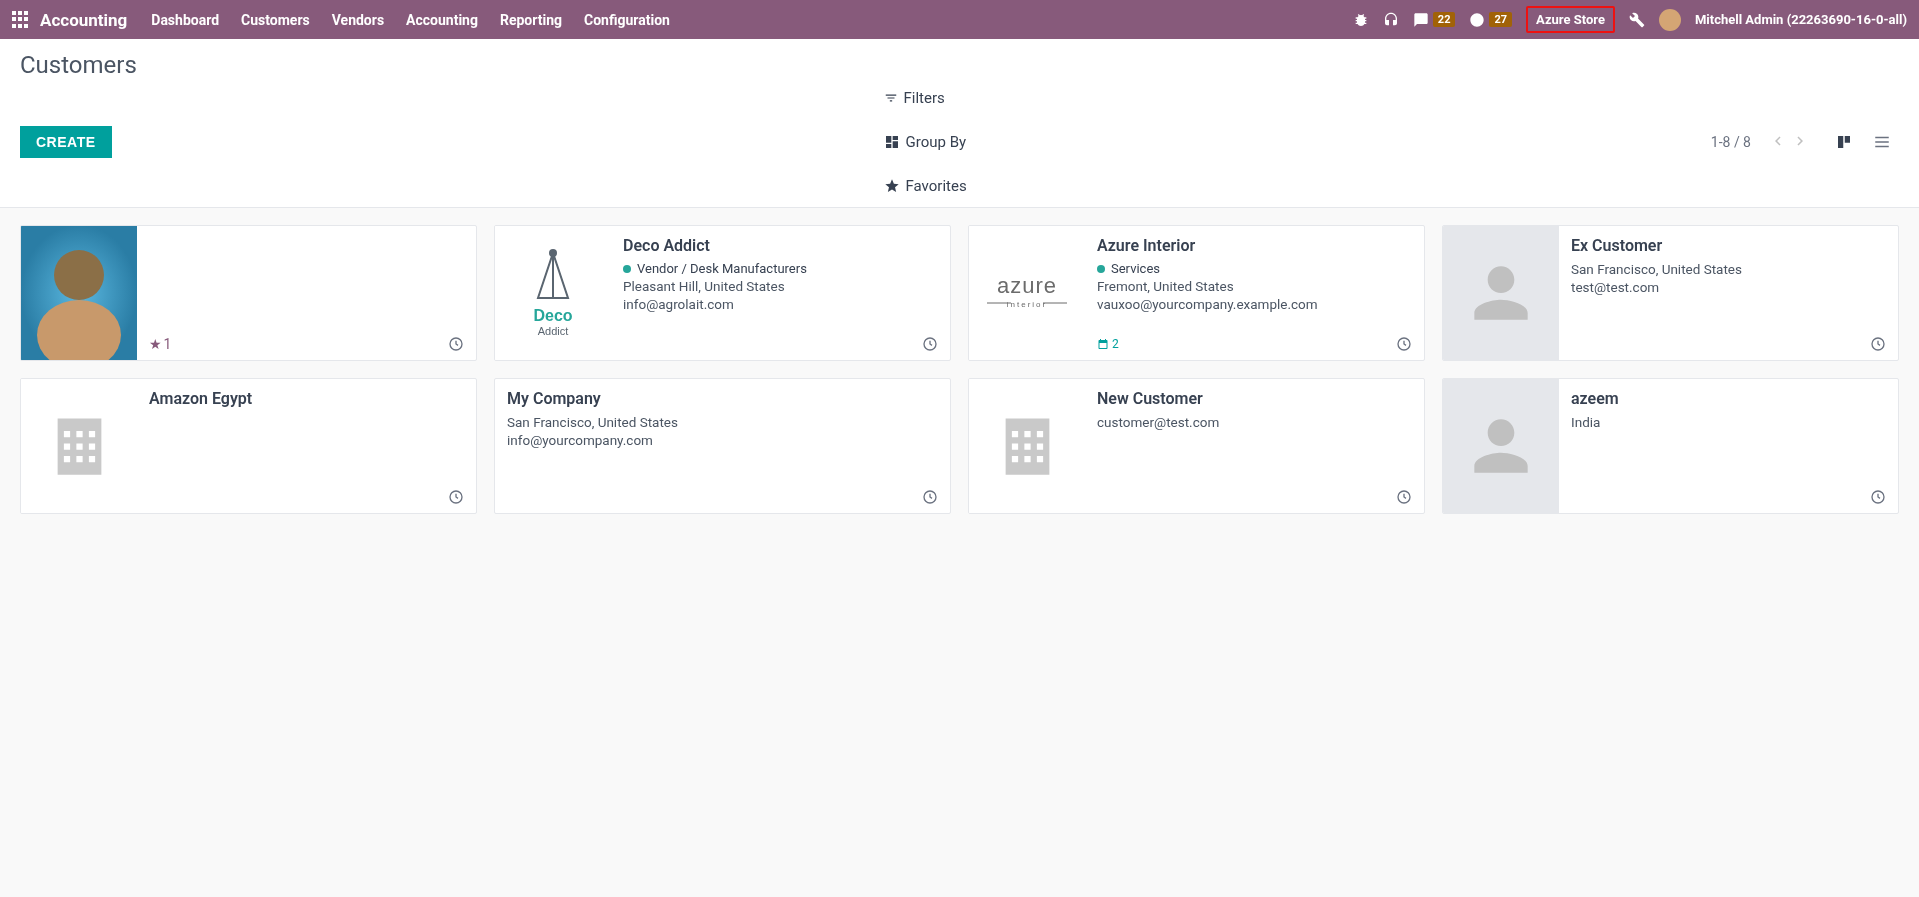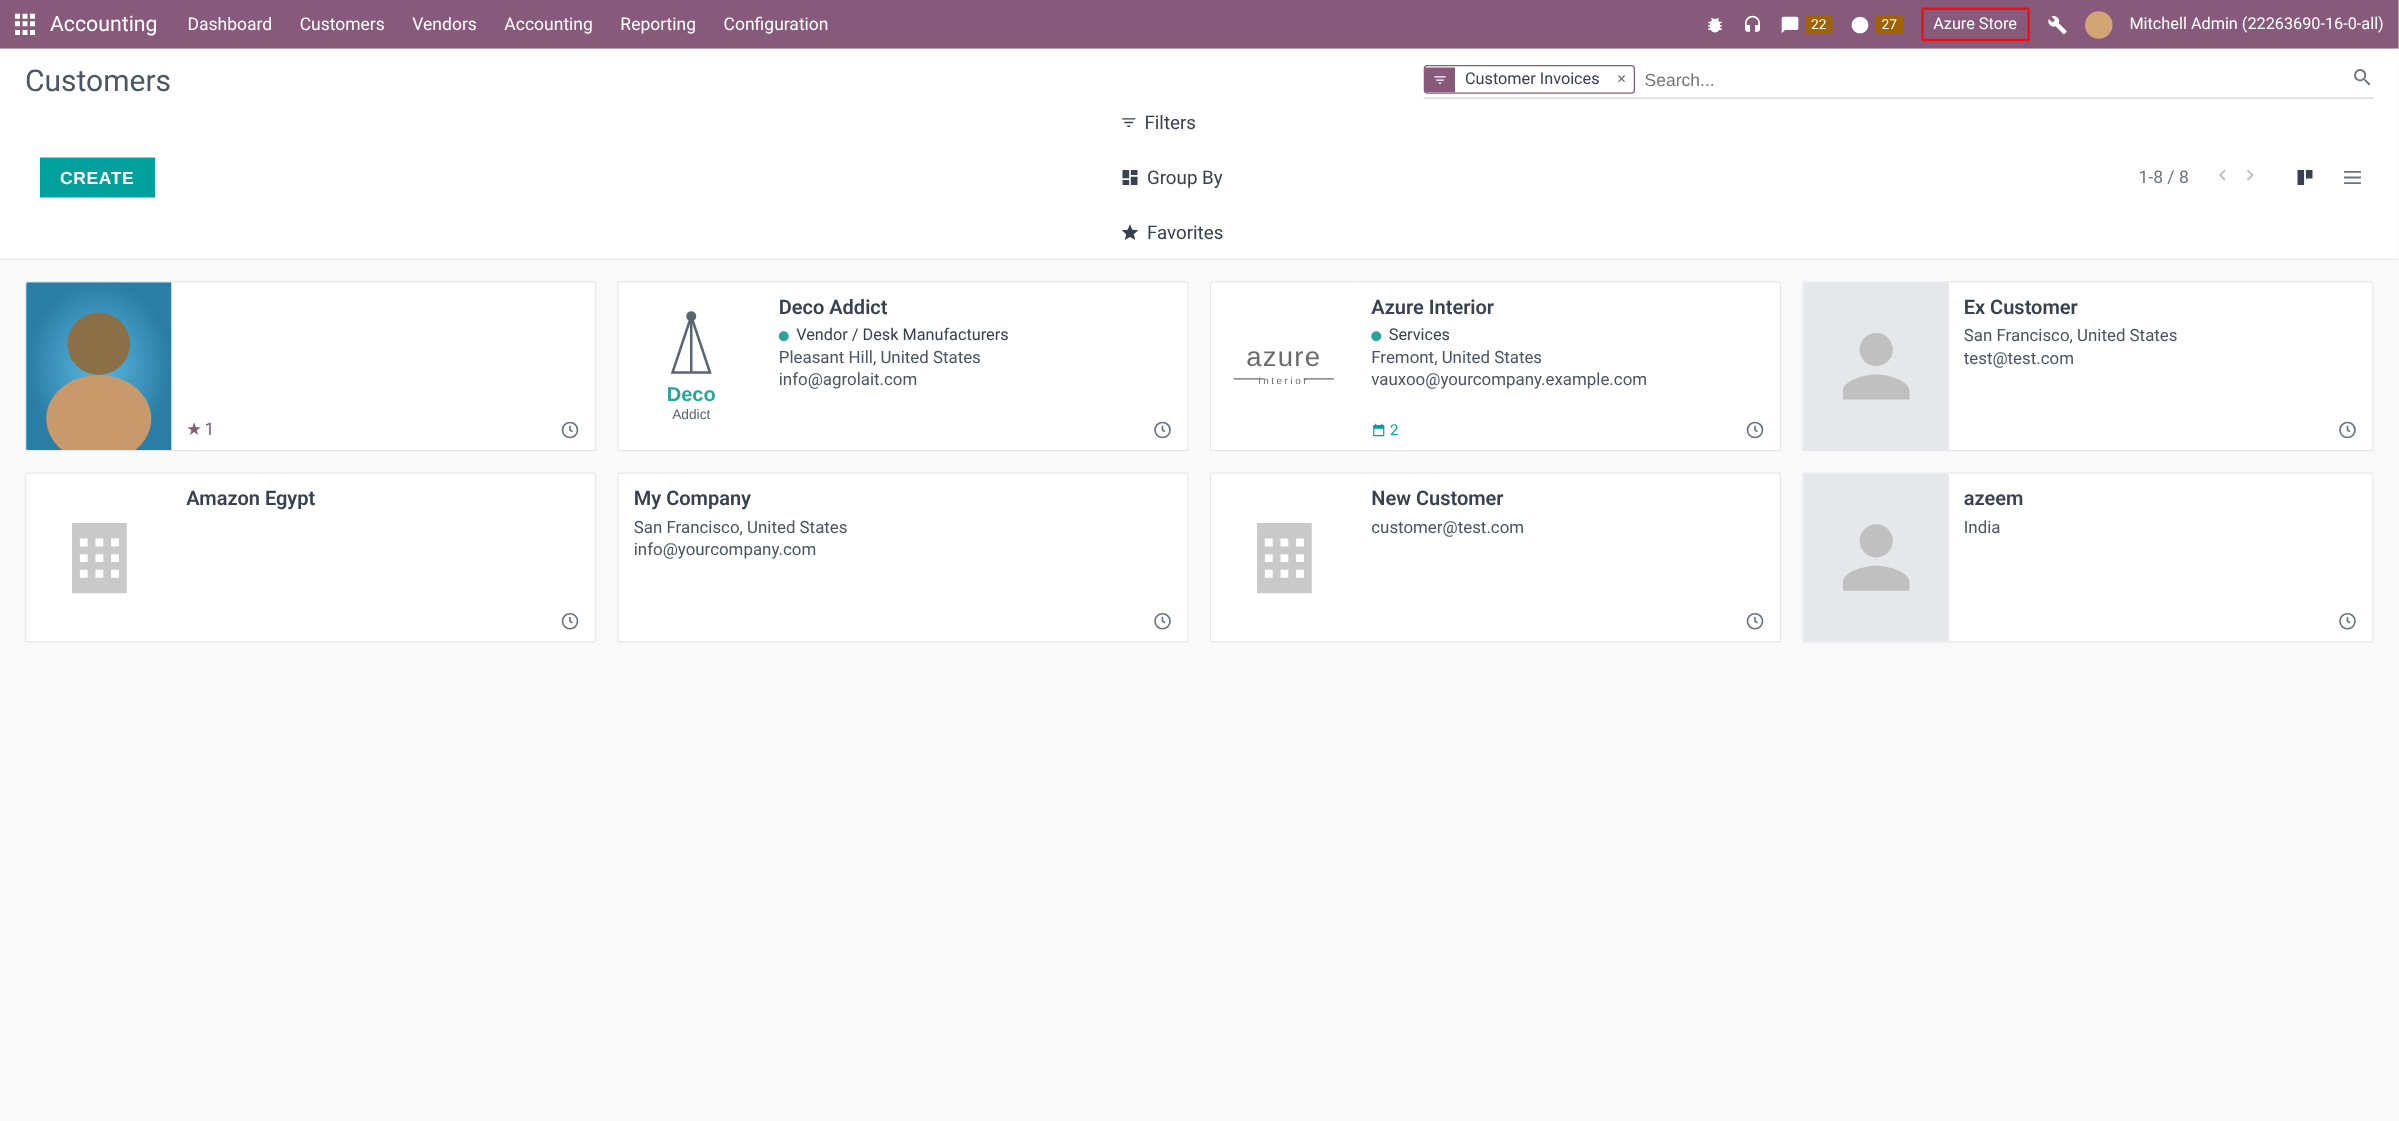--- a/index.html
+++ b/index.html
@@ -7,20 +7,21 @@
 
 
 .navbar {
   display: flex;
   align-items: center;
   background: #875a7b;
   color: #fff;
   height: 39px;
   padding: 0 12px;
   font-size: 14px;
+  font-weight: bold;
 }
 .navbar .apps-icon { width: 18px; height: 18px; display: inline-flex; flex-wrap: wrap; gap: 2px; margin-right: 10px; }
 .navbar .apps-icon span { width: 4px; height: 4px; background: #fff; }
 .navbar .brand { font-size: 17px; margin-right: 24px; }
 .navbar .menu { display: flex; gap: 22px; }
 .navbar .menu a { color: #fff; text-decoration: none; }
 .navbar .right { margin-left: auto; display: flex; align-items: center; gap: 14px; font-size: 13px; }
 .navbar .icon-btn { display: inline-flex; align-items: center; gap: 4px; position: relative; }
 .navbar .badge { background: #a16207; color: #fff; font-size: 11px; padding: 1px 5px; border-radius: 2px; }
 .navbar svg { fill: #fff; }
@@ -97,21 +98,21 @@
 .ph-person { width: 100%; height: 100%; background: #e5e7eb; display: flex; align-items: center; justify-content: center; }
 .ph-person svg { fill: #c0c0c0; width: 80px; height: 80px; }
 .ph-building { width: 100%; height: 100%; display: flex; align-items: center; justify-content: center; }
 .ph-building svg { fill: #c9c9c9; width: 75px; height: 75px; }
 .ph-yourlogo { color: #888; font-weight: bold; font-size: 14px; display: flex; align-items: center; gap: 6px; }
 .clock-icon { width: 16px; height: 16px; }
 .clock-icon circle { stroke: #6b7280; stroke-width: 2; fill: none; }
 .clock-icon path { stroke: #6b7280; stroke-width: 2; fill: none; }
 
 .cp-row2 { display: flex; align-items: center; margin-top: 10px; padding-bottom: 6px; }
-.left-buttons { display: flex; margin-left: 12px; }
+.left-buttons { display: flex; }
 .mid-filters { display: flex; gap: 26px; margin-left: 772px; font-size: 15px; color: #374151; flex-direction: column; }
 .mid-filters > div { display: inline-flex; align-items: center; gap: 6px; cursor: pointer; }
 .right-pager { margin-left: auto; display: flex; align-items: center; gap: 18px; font-size: 14px; color: #6b7280; }
 
 </style>
 </head>
 <body>
 
 <div class="navbar">
   <div class="apps-icon">
@@ -164,37 +165,20 @@
         </svg>
     </div>
     <span class="avatar"></span>
     <div>Mitchell Admin (22263690-16-0-all)</div>
   </div>
 </div>
 
 <div class="control-panel">
   <div class="cp-top">
     <div class="breadcrumb">Customers</div>
-    <div class="search-wrap">
-      <div class="search-facet">
-        <span class="facet-icon">
-          <svg width="12" height="12" viewBox="0 0 24 24" fill="#fff">
-              <path d="M10 18h4v-2h-4v2zM3 6v2h18V6H3zm3 7h12v-2H6v2z"></path>
-            </svg>
-        </span>
-        <span class="facet-label">Customer Invoices</span>
-        <span class="facet-remove">×</span>
-      </div>
-      <input class="search-input" placeholder="Search..." style="">
-      <span class="search-icon-right">
-        <svg width="18" height="18" viewBox="0 0 24 24" fill="#6b7280">
-            <path d="M15.5 14h-.79l-.28-.27A6.471 6.471 0 0016 9.5 6.5 6.5 0 109.5 16c1.61 0 3.09-.59 4.23-1.57l.27.28v.79l5 4.99L20.49 19l-4.99-5zm-6 0C7.01 14 5 11.99 5 9.5S7.01 5 9.5 5 14 7.01 14 9.5 11.99 14 9.5 14z"></path>
-          </svg>
-      </span>
-    </div>
   </div>
   <div class="cp-row2">
     <div class="left-buttons">
       <button class="btn-create">CREATE</button>
     </div>
     <div class="mid-filters">
       <div>
         <svg width="14" height="14" viewBox="0 0 24 24" fill="#374151">
             <path d="M10 18h4v-2h-4v2zM3 6v2h18V6H3zm3 7h12v-2H6v2z"></path>
           </svg>

